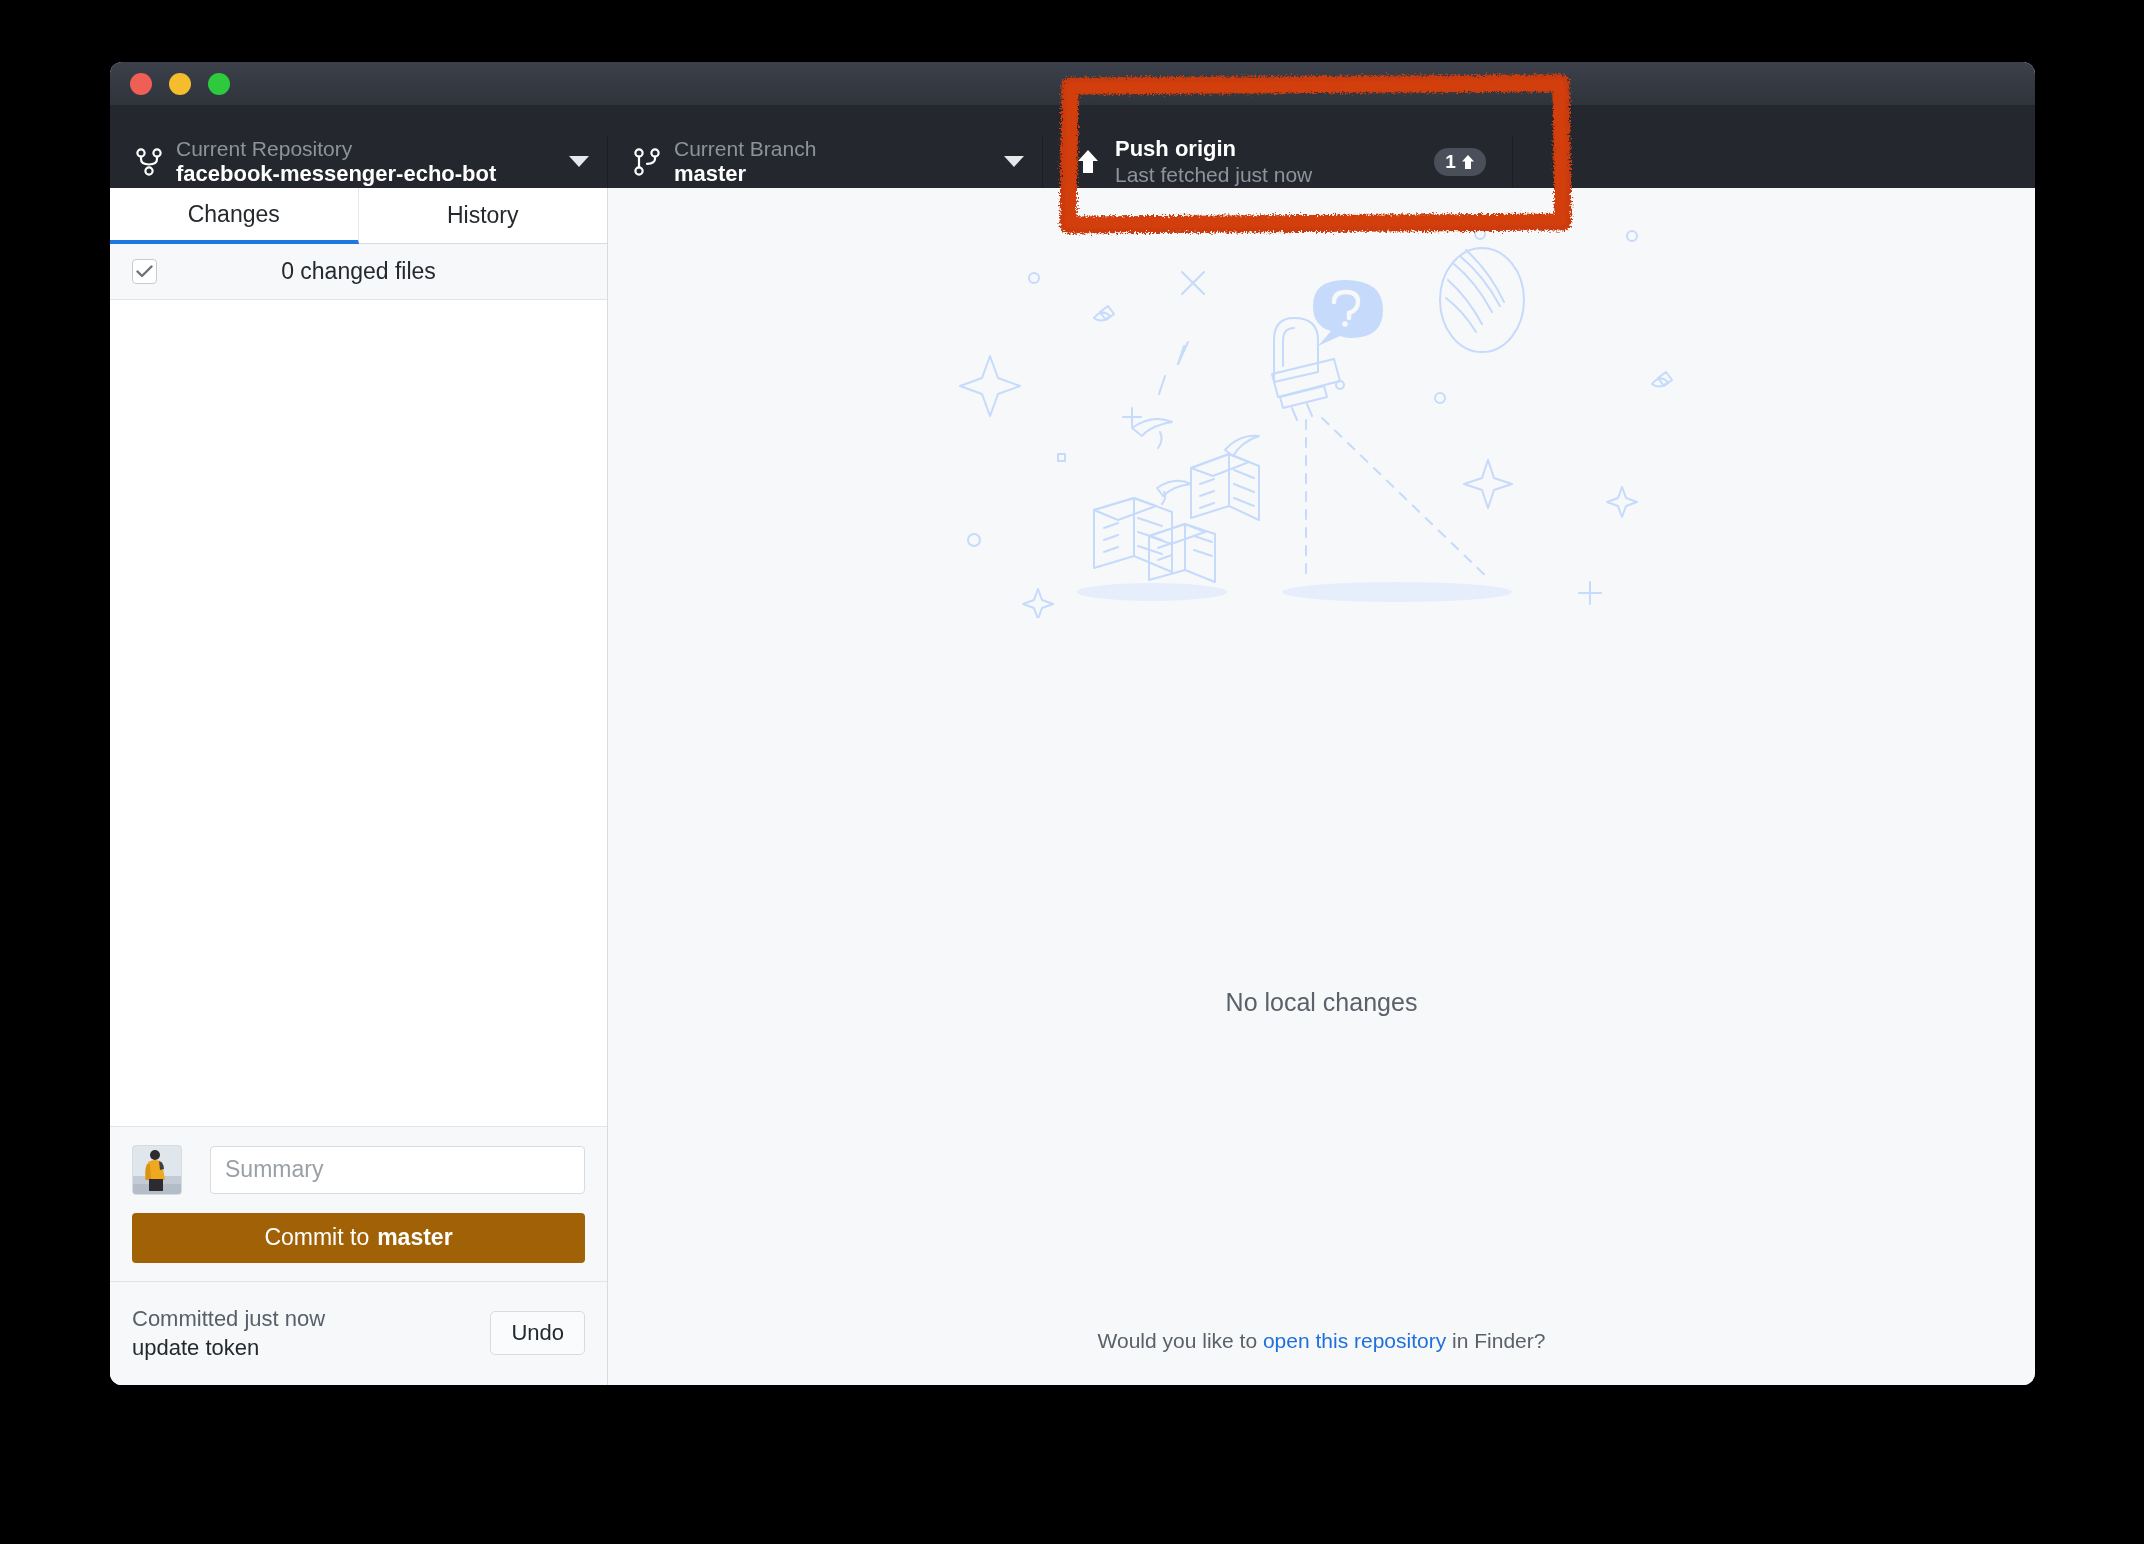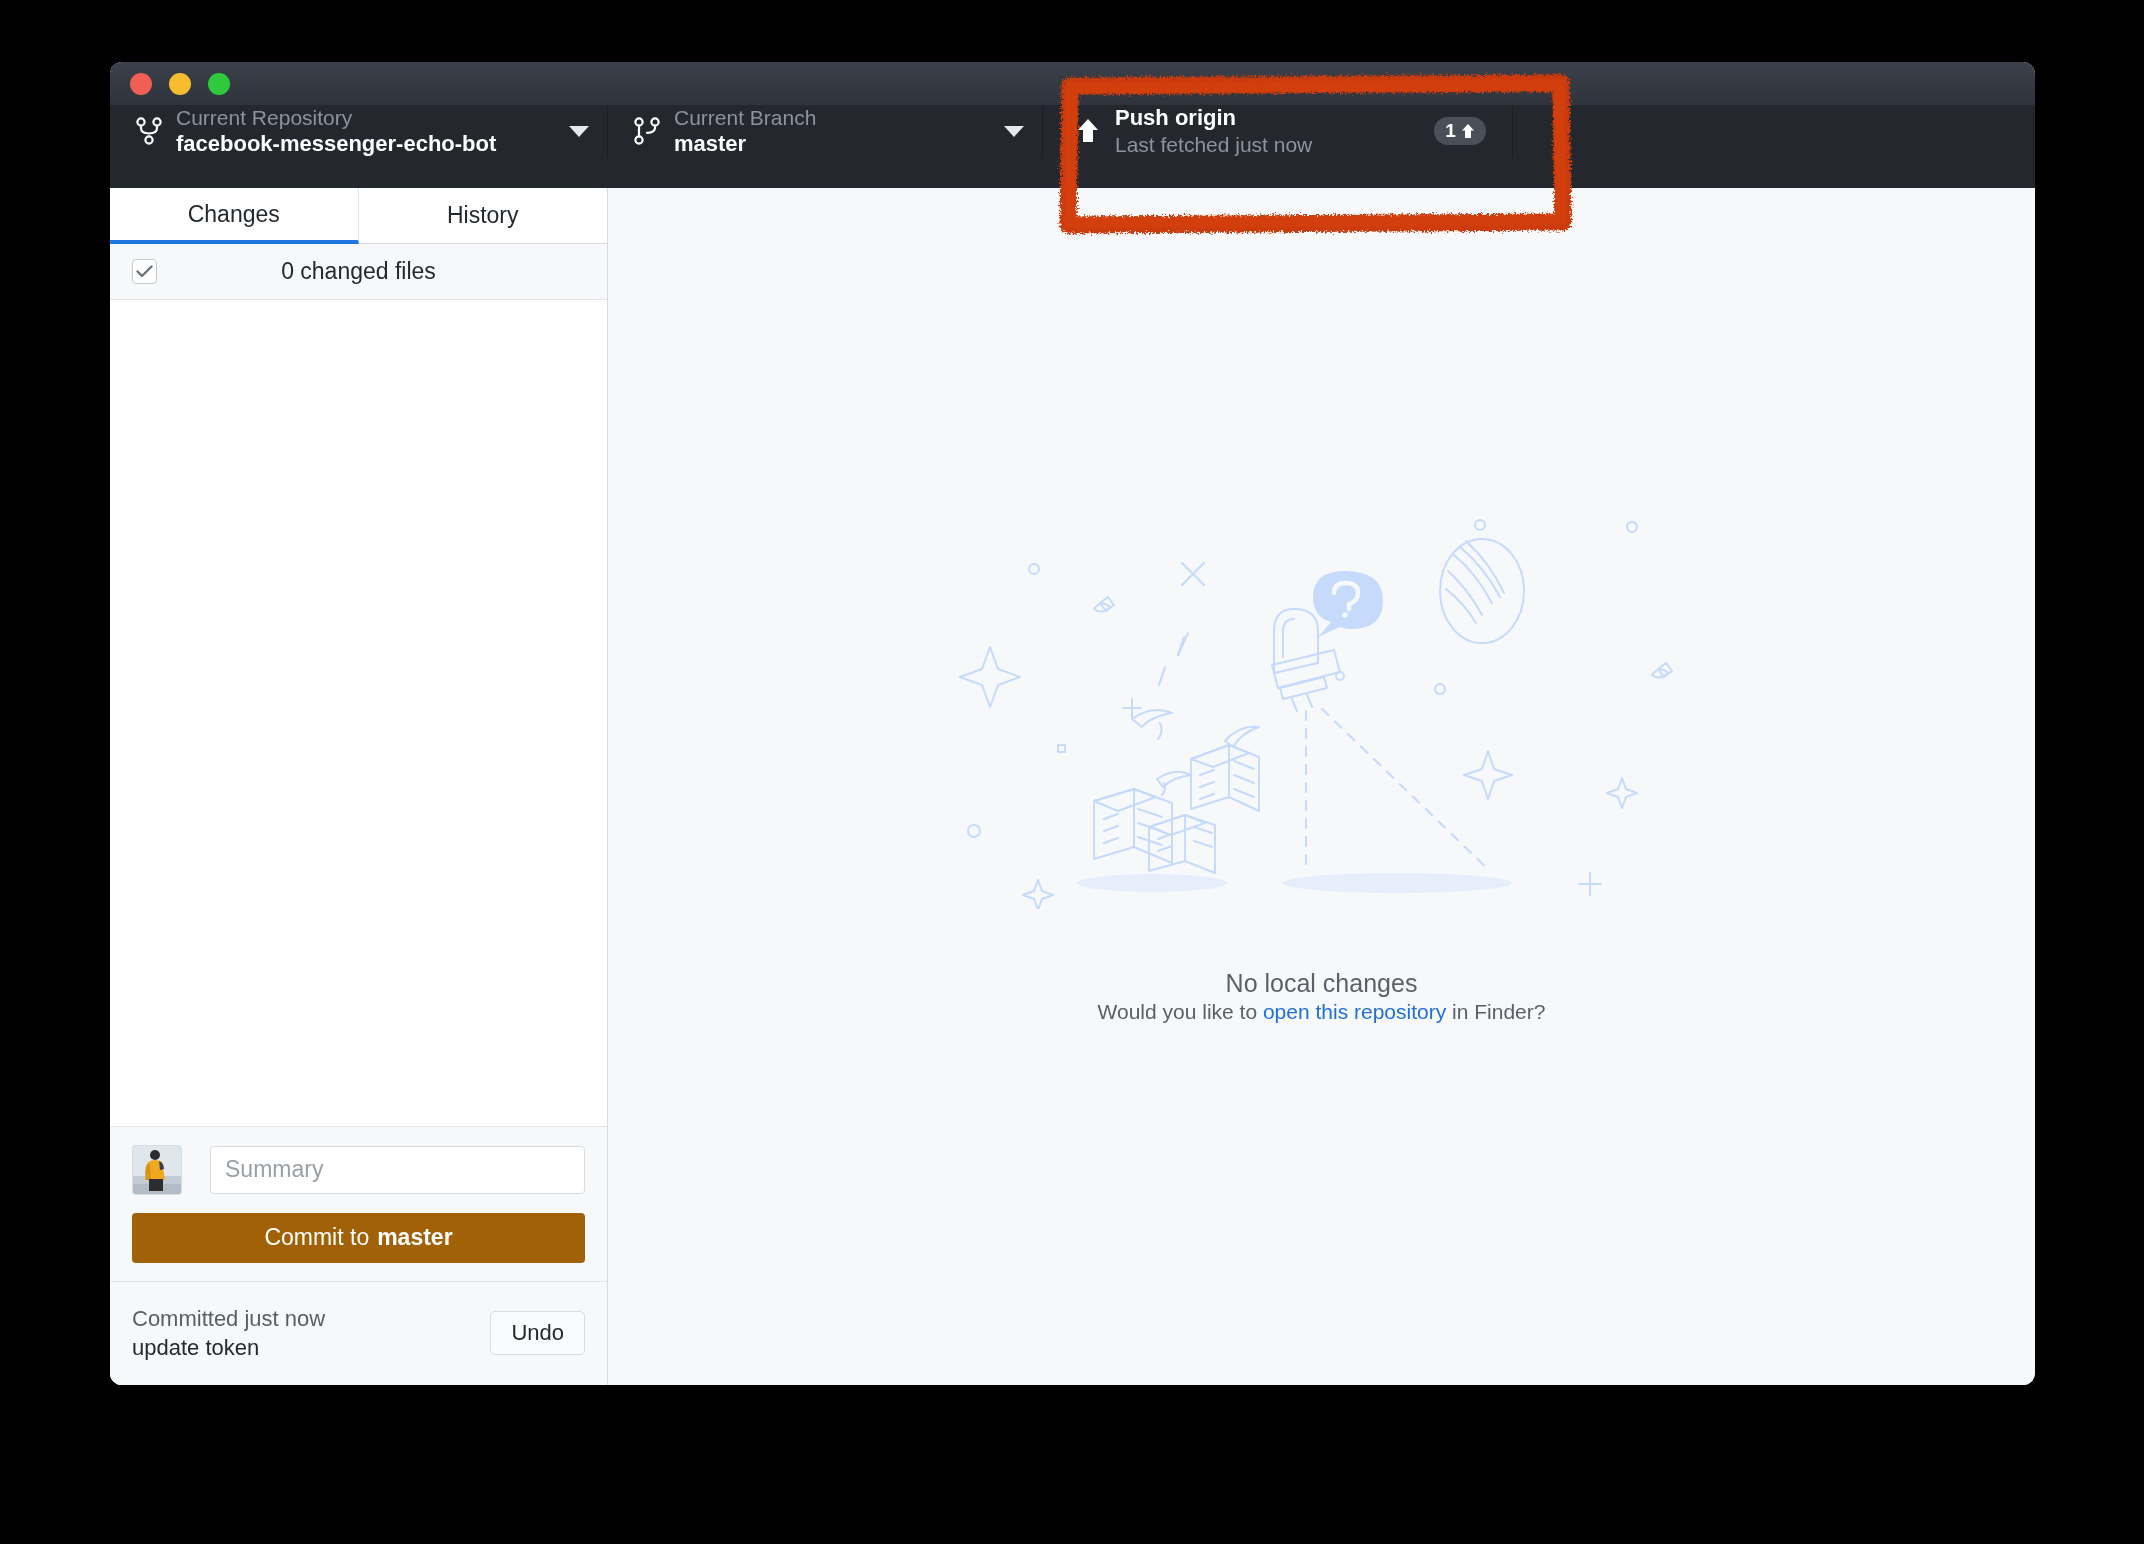--- a/index.html
+++ b/index.html
@@ -33,21 +33,21 @@
   .traffic-lights { display: flex; gap: 17px; align-items: center; }
   .tl { width: 22px; height: 22px; border-radius: 50%; display:block; }
   .tl-close { background: #ef5f56; }
   .tl-min   { background: #f5bd2e; }
   .tl-max   { background: #2fc93e; }
 
   
   #toolbar {
     height: 83px;
     background: #24282e;
-    display: flex; align-items: flex-start;
+    display: flex; align-items: flex-end;
     flex: 0 0 auto;
   }
   .tb-section {
     display: flex; align-items: center;
     border-right: 1px solid #1b1f24;
     position: relative;
     cursor: default;
   }
   #tb-repo   { width: 498px; padding: 0 18px 0 22px; }
   #tb-branch { width: 435px; padding: 0 18px 0 22px; }
@@ -197,23 +197,23 @@
     font-size: 22px;
     font-family: "Liberation Sans", sans-serif;
     cursor: default;
   }
 
   
   #main-panel {
     flex: 1 1 auto;
     background: #f6f8fa;
     display: flex; flex-direction: column;
-    align-items: center; justify-content: center;
+    align-items: center; justify-content: space-between;
     min-width: 0;
-    padding-bottom: 70px;
+    padding-bottom: 32px;
   }
   #empty-illustration { width: 760px; height: 430px; display:block; }
   #empty-title {
     margin-top: 60px;
     font-size: 25px; color: #5a6168;
   }
   #empty-subtitle {
     margin-top: 2px;
     font-size: 21px; color: #5a6168;
   }

